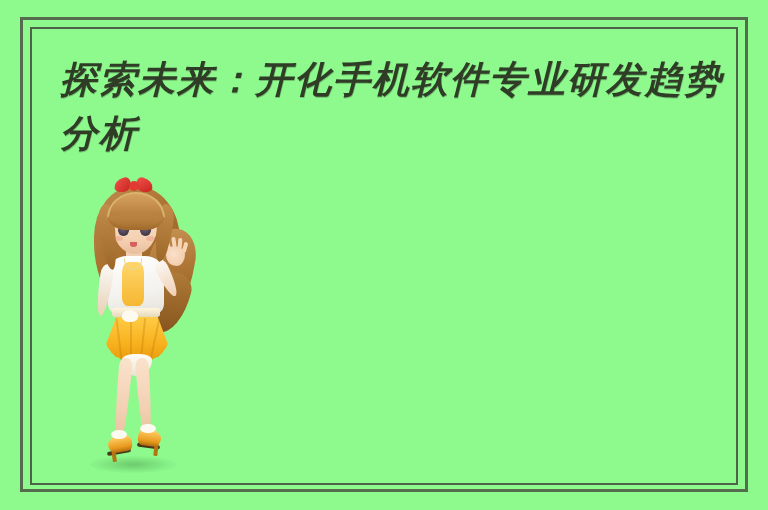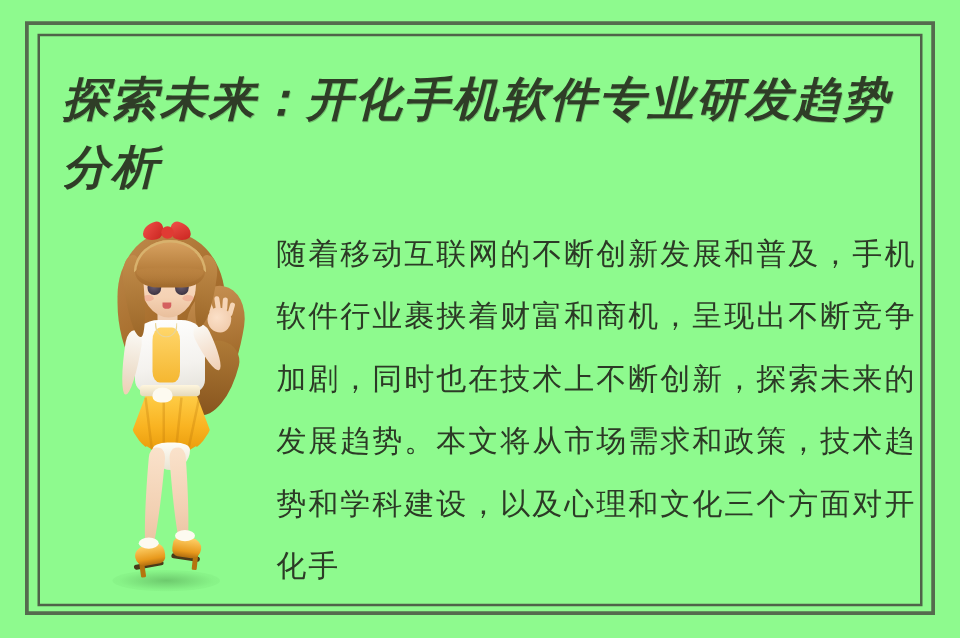--- a/index.html
+++ b/index.html
@@ -39,21 +39,21 @@
     width: 708px;
     height: 458px;
     border: 2px solid #4f6349;
     box-sizing: border-box;
     pointer-events: none;
   }
 
   
   .title {
     position: absolute;
-    left: 50px;
+    left: 60px;
     top: 52px;
     width: 690px;
     color: #2f3d27;
     font-family: "DejaVu Serif", serif;
     font-size: 37px;
     font-weight: bold;
     font-style: italic;
     line-height: 54px;
     letter-spacing: 2px;
     white-space: pre-wrap;
@@ -484,15 +484,14 @@
     <div class="fig-layer side-lock-l"></div>
     <div class="fig-layer side-lock-r"></div>
     <div class="fig-layer bangs"></div>
     <div class="fig-layer bangs-edge"></div>
     <div class="fig-layer headband"></div>
     <div class="fig-layer bow-l"></div>
     <div class="fig-layer bow-r"></div>
     <div class="fig-layer bow-knot"></div>
   </div>
 
-  <div class="body-text">随着移动互联网的不断创新发展和普及，手机软件行业裹挟着财富和商机，呈现出不断竞争加剧，同时也在技术上不断创新，探索未来的发展趋势。本文将从市场需求和政策，技术趋势和学科建设，以及心理和文化三个方面对开化手</div>
 
 </div>
 
 </body></html>

